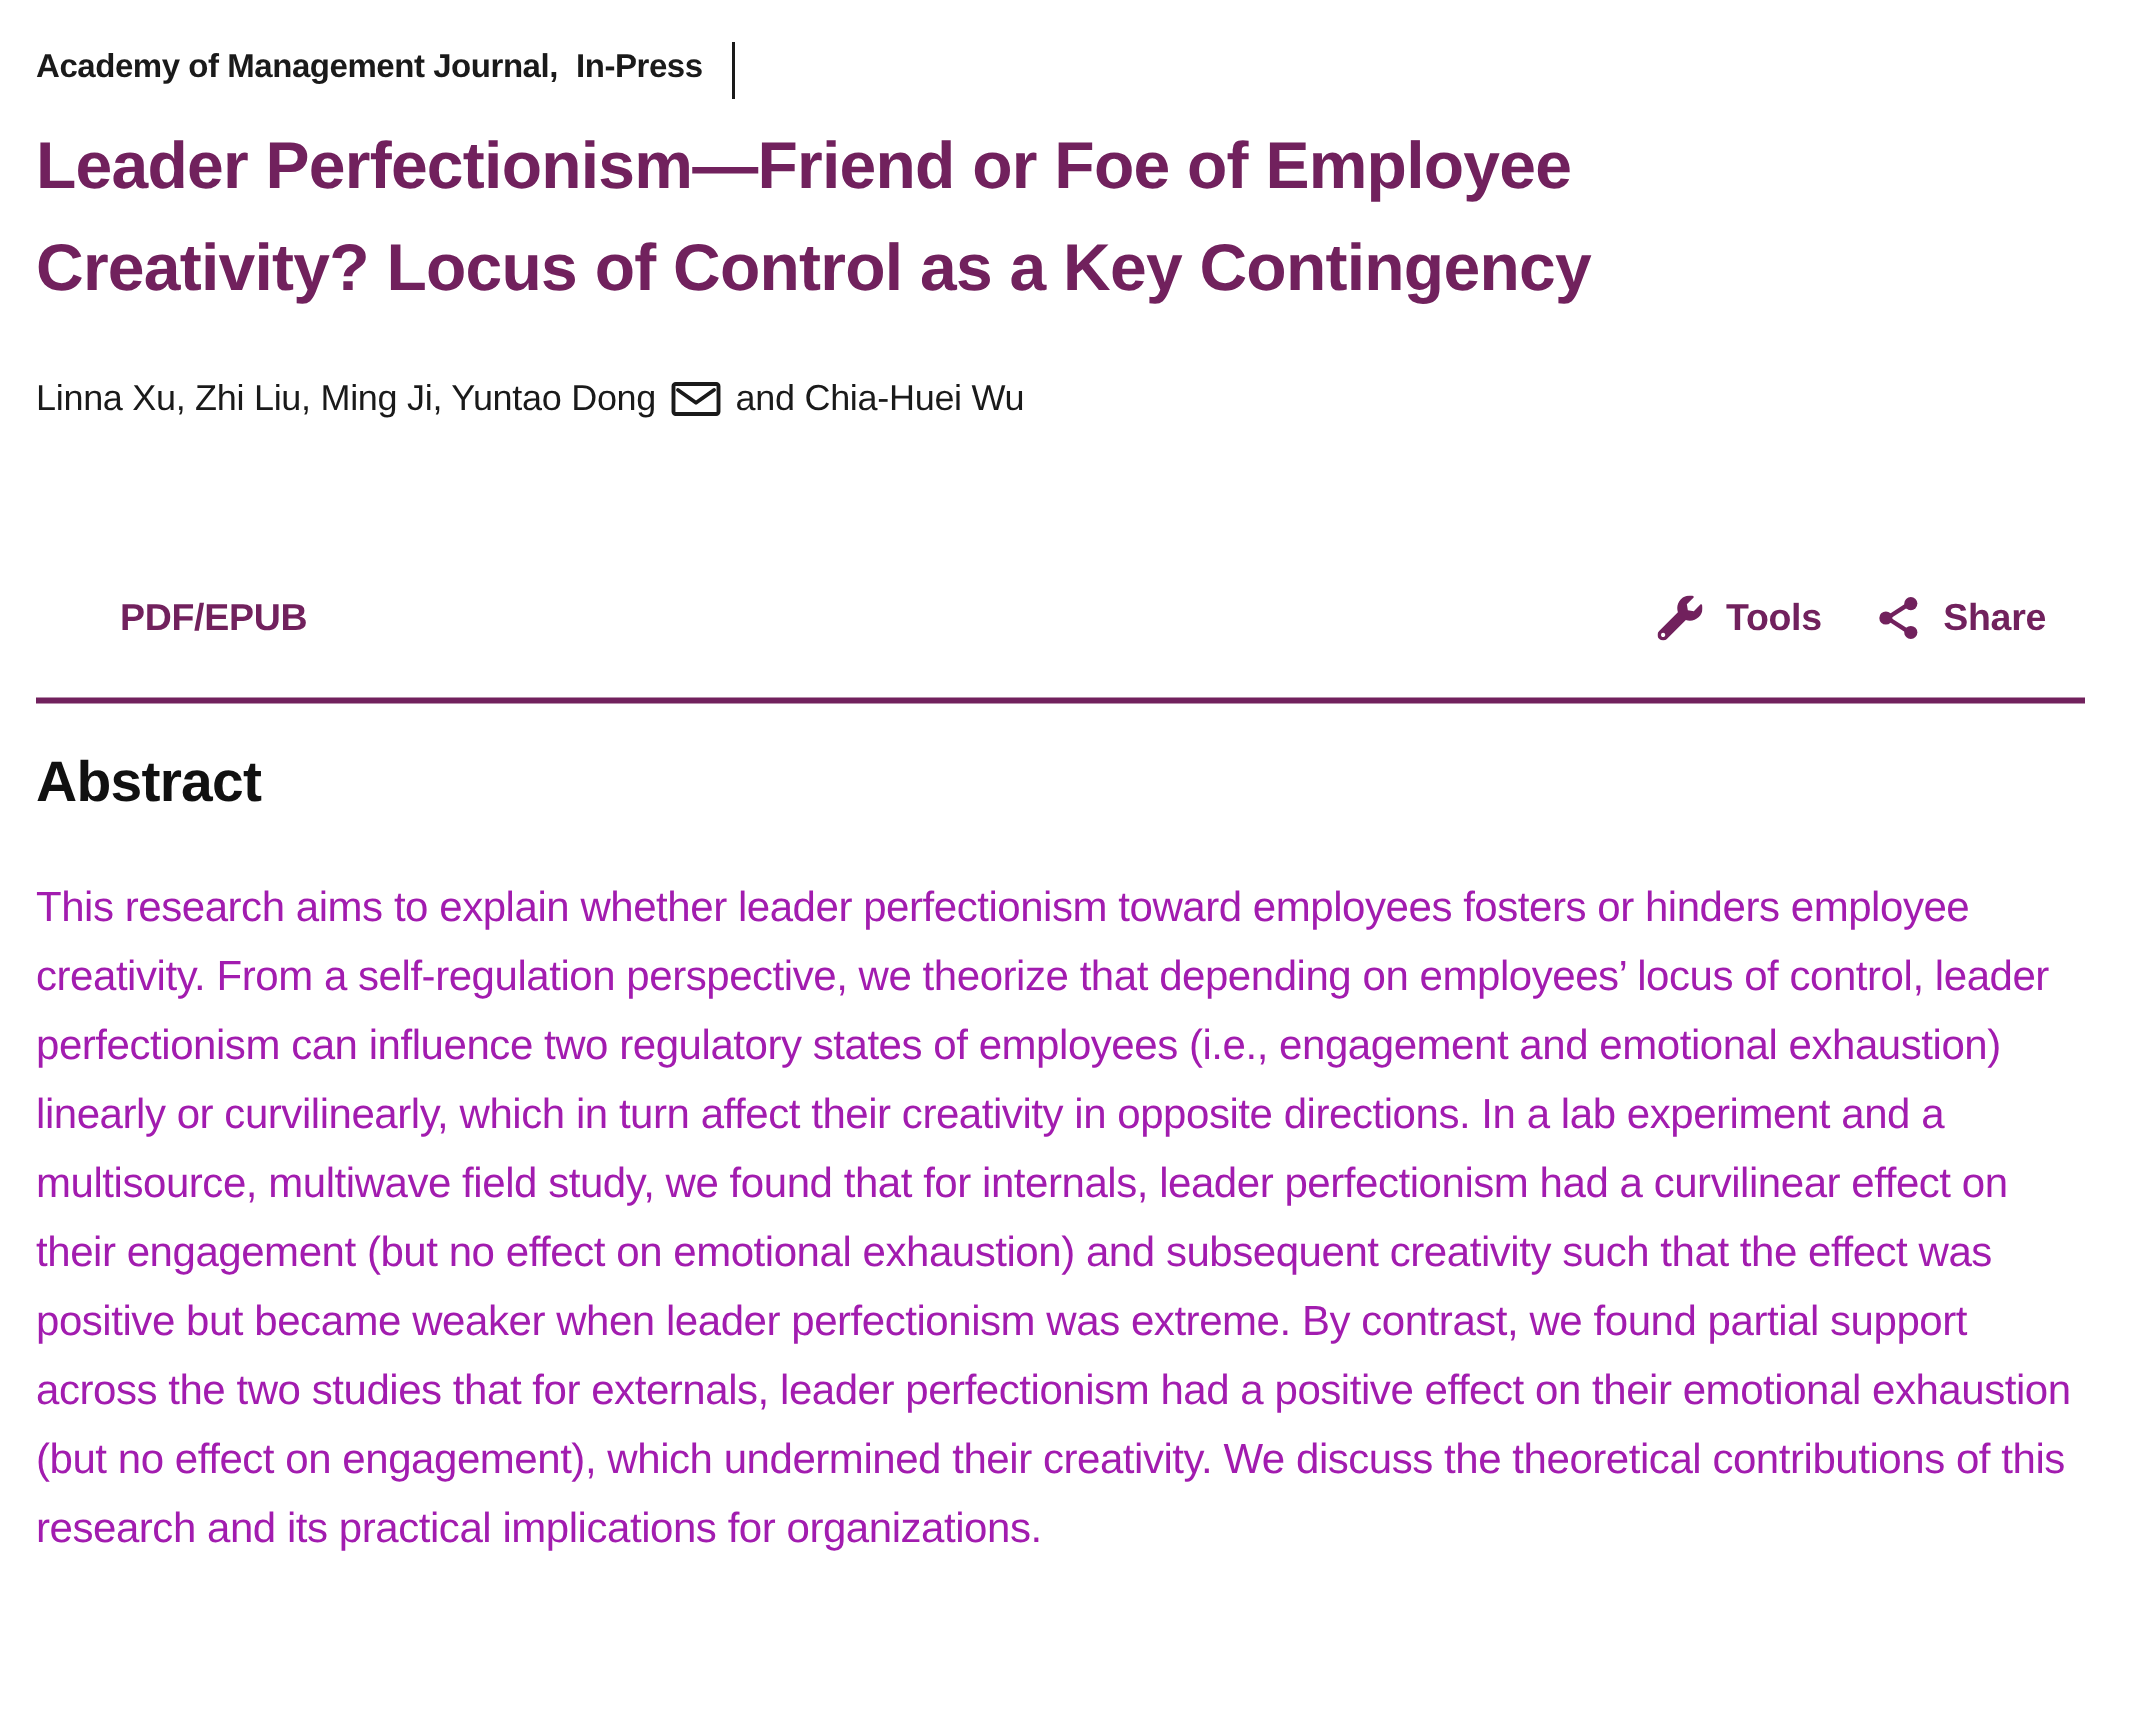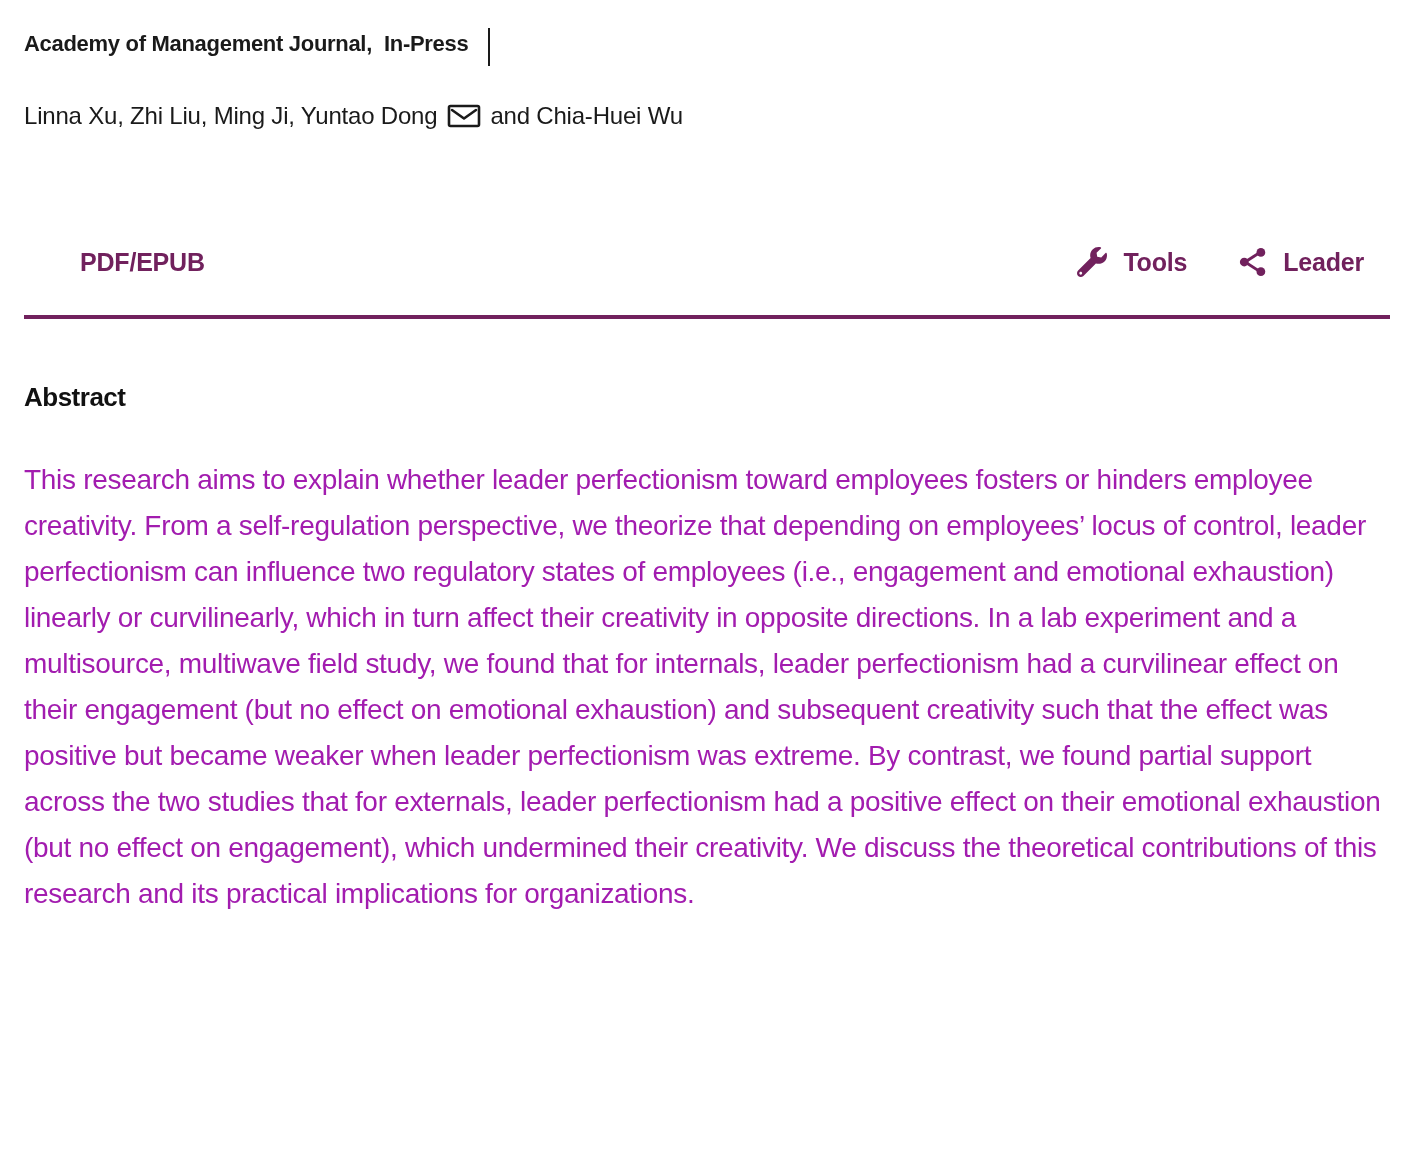--- a/index.html
+++ b/index.html
@@ -87,21 +87,21 @@
   
   .toolbar {
     margin-top: 108px;
     padding: 0 26px 0 16px;
     display: flex;
     align-items: center;
     justify-content: space-between;
     height: 46px;
   }
   .toolbar .left, .toolbar .right { display: flex; align-items: center; margin-left: 40px; }
-  .toolbar .right { gap: 52px; }
+  .toolbar .right { gap: 37px; }
   .tool-group {
     display: flex;
     align-items: center;
     gap: 16px;
     cursor: pointer;
   }
   .toolbar .action-label {
     font-size: 25px;
     font-weight: 700;
     letter-spacing: -0.2px;
@@ -114,22 +114,22 @@
   .rule {
     margin-top: 30px;
     height: 4px;
     background: #71215d;
     border: none;
     width: 100%;
   }
 
   
   .abstract-heading {
-    margin-top: 56px;
-    font-size: 26px;
+    margin-top: 31px;
+    font-size: 38px;
     line-height: 44px;
     font-weight: 700;
     letter-spacing: -0.5px;
     color: #111111;
   }
   .abstract-body {
     margin-top: 38px;
     max-width: 1366px;
     font-size: 28px;
     line-height: 46px;
@@ -141,20 +141,21 @@
 <body>
 
 <div class="page">
 
   <div class="breadcrumb">
     <span>Academy of Management Journal,</span>
     <span class="status">In-Press</span>
     <span class="crumb-divider"></span>
   </div>
 
+  <h1 class="title">Leader Perfectionism—Friend or Foe of Employee Creativity? Locus of Control as a Key Contingency</h1>
 
   <div class="authors">
     <span>Linna Xu, Zhi Liu, Ming Ji, Yuntao Dong</span>
     <span class="envelope">
       <svg class="icon-svg" width="34" height="26" viewBox="0 0 34 26" aria-hidden="true">
         <rect x="2" y="3" width="30" height="20" rx="1.5" fill="none" stroke="#1a1a1a" stroke-width="2.6"></rect>
         <polyline points="5,7 17,15.5 29,7" fill="none" stroke="#1a1a1a" stroke-width="2.6" stroke-linecap="round" stroke-linejoin="round"></polyline>
       </svg>
     </span>
     <span>and Chia-Huei Wu</span>
@@ -177,21 +178,21 @@
       <div class="tool-group">
         <span>
           <svg class="icon-svg" width="28" height="30" viewBox="0 0 32 34" aria-hidden="true">
             <line x1="7" y1="17" x2="24" y2="6" stroke="#71215d" stroke-width="3.4"></line>
             <line x1="7" y1="17" x2="24" y2="28" stroke="#71215d" stroke-width="3.4"></line>
             <circle cx="25" cy="6" r="5" fill="#71215d"></circle>
             <circle cx="6" cy="17" r="5" fill="#71215d"></circle>
             <circle cx="25" cy="28" r="5" fill="#71215d"></circle>
           </svg>
         </span>
-        <span class="action-label">Leader</span>
+        <span class="action-label">Share</span>
       </div>
     </div>
   </div>
 
   <div class="rule"></div>
 
   <h2 class="abstract-heading">Abstract</h2>
 
   <p class="abstract-body">This research aims to explain whether leader perfectionism toward employees fosters or hinders employee creativity. From a self-regulation perspective, we theorize that depending on employees’ locus of control, leader perfectionism can influence two regulatory states of employees (i.e., engagement and emotional exhaustion) linearly or curvilinearly, which in turn affect their creativity in opposite directions. In a lab experiment and a multisource, multiwave field study, we found that for internals, leader perfectionism had a curvilinear effect on their engagement (but no effect on emotional exhaustion) and subsequent creativity such that the effect was positive but became weaker when leader perfectionism was extreme. By contrast, we found partial support across the two studies that for externals, leader perfectionism had a positive effect on their emotional exhaustion (but no effect on engagement), which undermined their creativity. We discuss the theoretical contributions of this research and its practical implications for organizations.</p>
 

